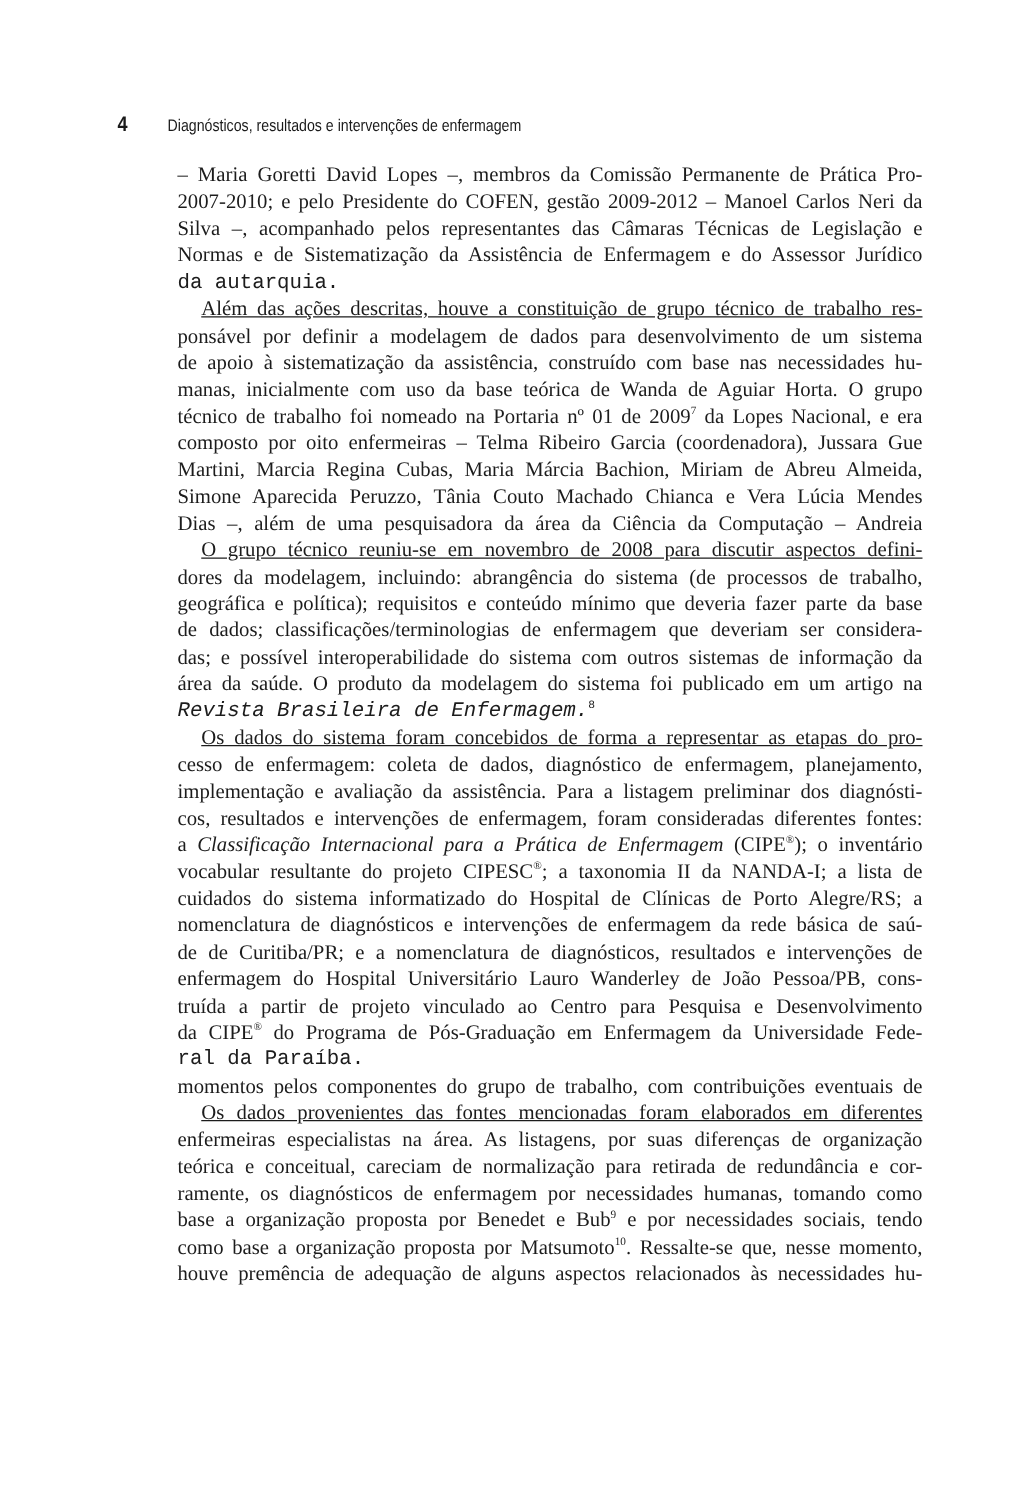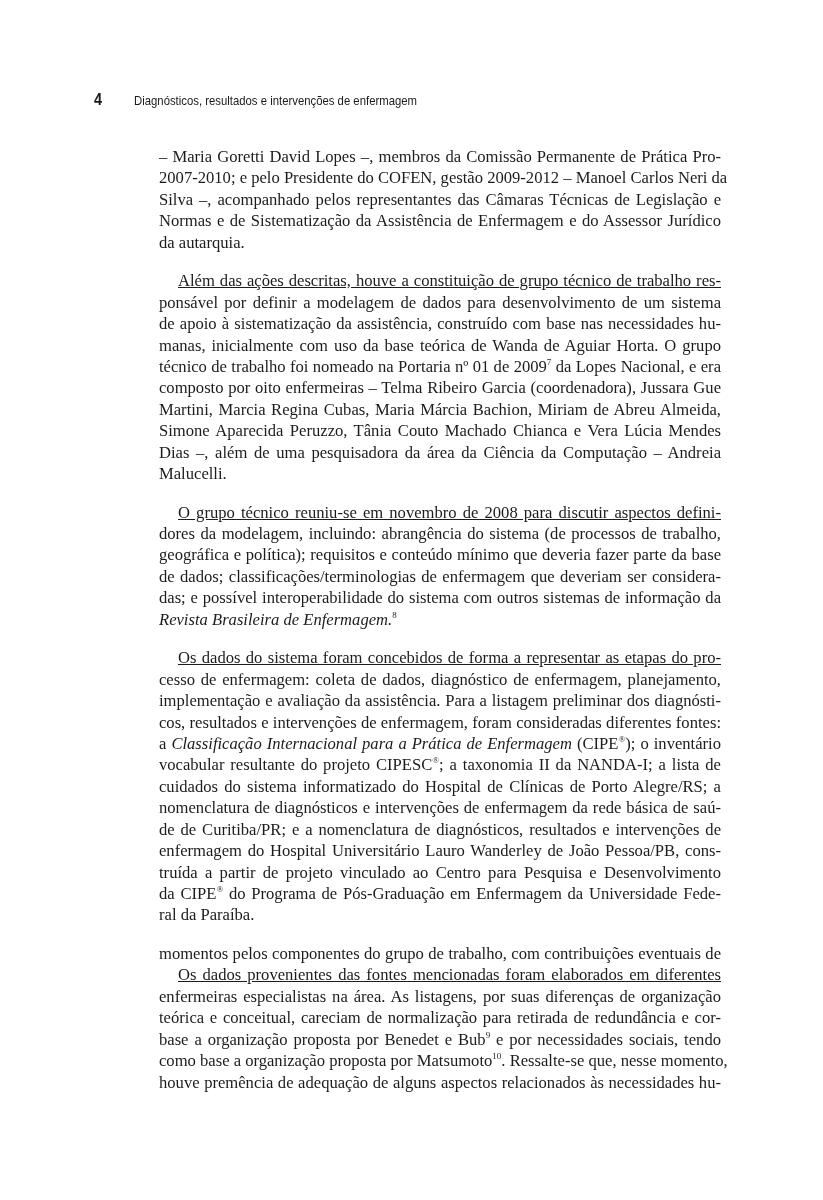--- a/index.html
+++ b/index.html
@@ -2,23 +2,23 @@
 <html><head>
 <meta charset="utf-8">
 <style>
   html, body { margin: 0; padding: 0; background: #ffffff; }
   body { width: 823px; height: 1200px; position: relative; overflow: hidden; }
   .page { position: absolute; left: 0; top: 0; width: 823px; height: 1200px; background: #ffffff; }
   .running-head { position: absolute; left: 94px; top: 90px; height: 24px; display: flex; align-items: baseline; }
   .page-num { font-family: "Liberation Sans", "DejaVu Sans", sans-serif; font-weight: bold; font-size: 17px; color: #1a1a1a; width: 40px; transform: scaleX(0.85); transform-origin: left; }
   .head-title { font-family: "Liberation Sans", "DejaVu Sans", sans-serif; font-size: 13.5px; color: #1a1a1a; transform: scaleX(0.84); transform-origin: left; white-space: nowrap; }
   .body { position: absolute; left: 142px; top: 129px; width: 596px; font-family: "Liberation Serif", "DejaVu Serif", serif; font-size: 16.6px; line-height: 21.45px; color: #1c1c1c; }
-  .para { margin: 17px; }
+  .para { margin: 0; }
   .line { display: block; text-align: justify; text-align-last: justify; white-space: nowrap; height: 21.45px; }
-  .line.last { text-align-last: left; }
+  .line.last { text-align-last: left; font-family: Liberation Mono, monospace; }
   .line.indent { padding-left: 19px; text-decoration: underline; }
   sup { font-size: 9px; line-height: 0; vertical-align: 7px; }
   i { font-style: italic; }
 </style>
 </head>
 <body>
 
 <div class="page">
   <div class="running-head">
     <span class="page-num">4</span>
@@ -38,29 +38,29 @@
     <div class="para">
       <span class="line indent">Além das ações descritas, houve a constituição de grupo técnico de trabalho res-</span>
       <span class="line">ponsável por definir a modelagem de dados para desenvolvimento de um sistema</span>
       <span class="line">de apoio à sistematização da assistência, construído com base nas necessidades hu-</span>
       <span class="line">manas, inicialmente com uso da base teórica de Wanda de Aguiar Horta. O grupo</span>
       <span class="line"><span>técnico de trabalho foi nomeado na Portaria nº 01 de 2009</span><sup>7</sup><span> da Lopes Nacional, e era</span></span>
       <span class="line">composto por oito enfermeiras – Telma Ribeiro Garcia (coordenadora), Jussara Gue</span>
       <span class="line">Martini, Marcia Regina Cubas, Maria Márcia Bachion, Miriam de Abreu Almeida,</span>
       <span class="line">Simone Aparecida Peruzzo, Tânia Couto Machado Chianca e Vera Lúcia Mendes</span>
       <span class="line">Dias –, além de uma pesquisadora da área da Ciência da Computação – Andreia</span>
-      <span class="line last">Malucelli.</span>
     </div>
 
     <div class="para">
       <span class="line indent">O grupo técnico reuniu-se em novembro de 2008 para discutir aspectos defini-</span>
       <span class="line">dores da modelagem, incluindo: abrangência do sistema (de processos de trabalho,</span>
       <span class="line">geográfica e política); requisitos e conteúdo mínimo que deveria fazer parte da base</span>
       <span class="line">de dados; classificações/terminologias de enfermagem que deveriam ser considera-</span>
       <span class="line">das; e possível interoperabilidade do sistema com outros sistemas de informação da</span>
+      <span class="line">área da saúde. O produto da modelagem do sistema foi publicado em um artigo na</span>
       <span class="line last"><i>Revista Brasileira de Enfermagem.</i><sup>8</sup></span>
     </div>
 
     <div class="para">
       <span class="line indent">Os dados do sistema foram concebidos de forma a representar as etapas do pro-</span>
       <span class="line">cesso de enfermagem: coleta de dados, diagnóstico de enfermagem, planejamento,</span>
       <span class="line">implementação e avaliação da assistência. Para a listagem preliminar dos diagnósti-</span>
       <span class="line">cos, resultados e intervenções de enfermagem, foram consideradas diferentes fontes:</span>
       <span class="line"><span>a </span><i>Classificação Internacional para a Prática de Enfermagem</i><span> (CIPE</span><sup>®</sup><span>); o inventário</span></span>
       <span class="line"><span>vocabular resultante do projeto CIPESC</span><sup>®</sup><span>; a taxonomia II da NANDA-I; a lista de</span></span>
@@ -71,18 +71,19 @@
       <span class="line">truída a partir de projeto vinculado ao Centro para Pesquisa e Desenvolvimento</span>
       <span class="line"><span>da CIPE</span><sup>®</sup><span> do Programa de Pós-Graduação em Enfermagem da Universidade Fede-</span></span>
       <span class="line last">ral da Paraíba.</span>
     </div>
 
     <div class="para">
       <span class="line">momentos pelos componentes do grupo de trabalho, com contribuições eventuais de</span>
       <span class="line indent">Os dados provenientes das fontes mencionadas foram elaborados em diferentes</span>
       <span class="line">enfermeiras especialistas na área. As listagens, por suas diferenças de organização</span>
       <span class="line">teórica e conceitual, careciam de normalização para retirada de redundância e cor-</span>
+      <span class="line">ramente, os diagnósticos de enfermagem por necessidades humanas, tomando como</span>
       <span class="line"><span>base a organização proposta por Benedet e Bub</span><sup>9</sup><span> e por necessidades sociais, tendo</span></span>
       <span class="line"><span>como base a organização proposta por Matsumoto</span><sup>10</sup><span>. Ressalte-se que, nesse momento,</span></span>
       <span class="line">houve premência de adequação de alguns aspectos relacionados às necessidades hu-</span>
     </div>
   </div>
 </div>
 
 </body></html>

